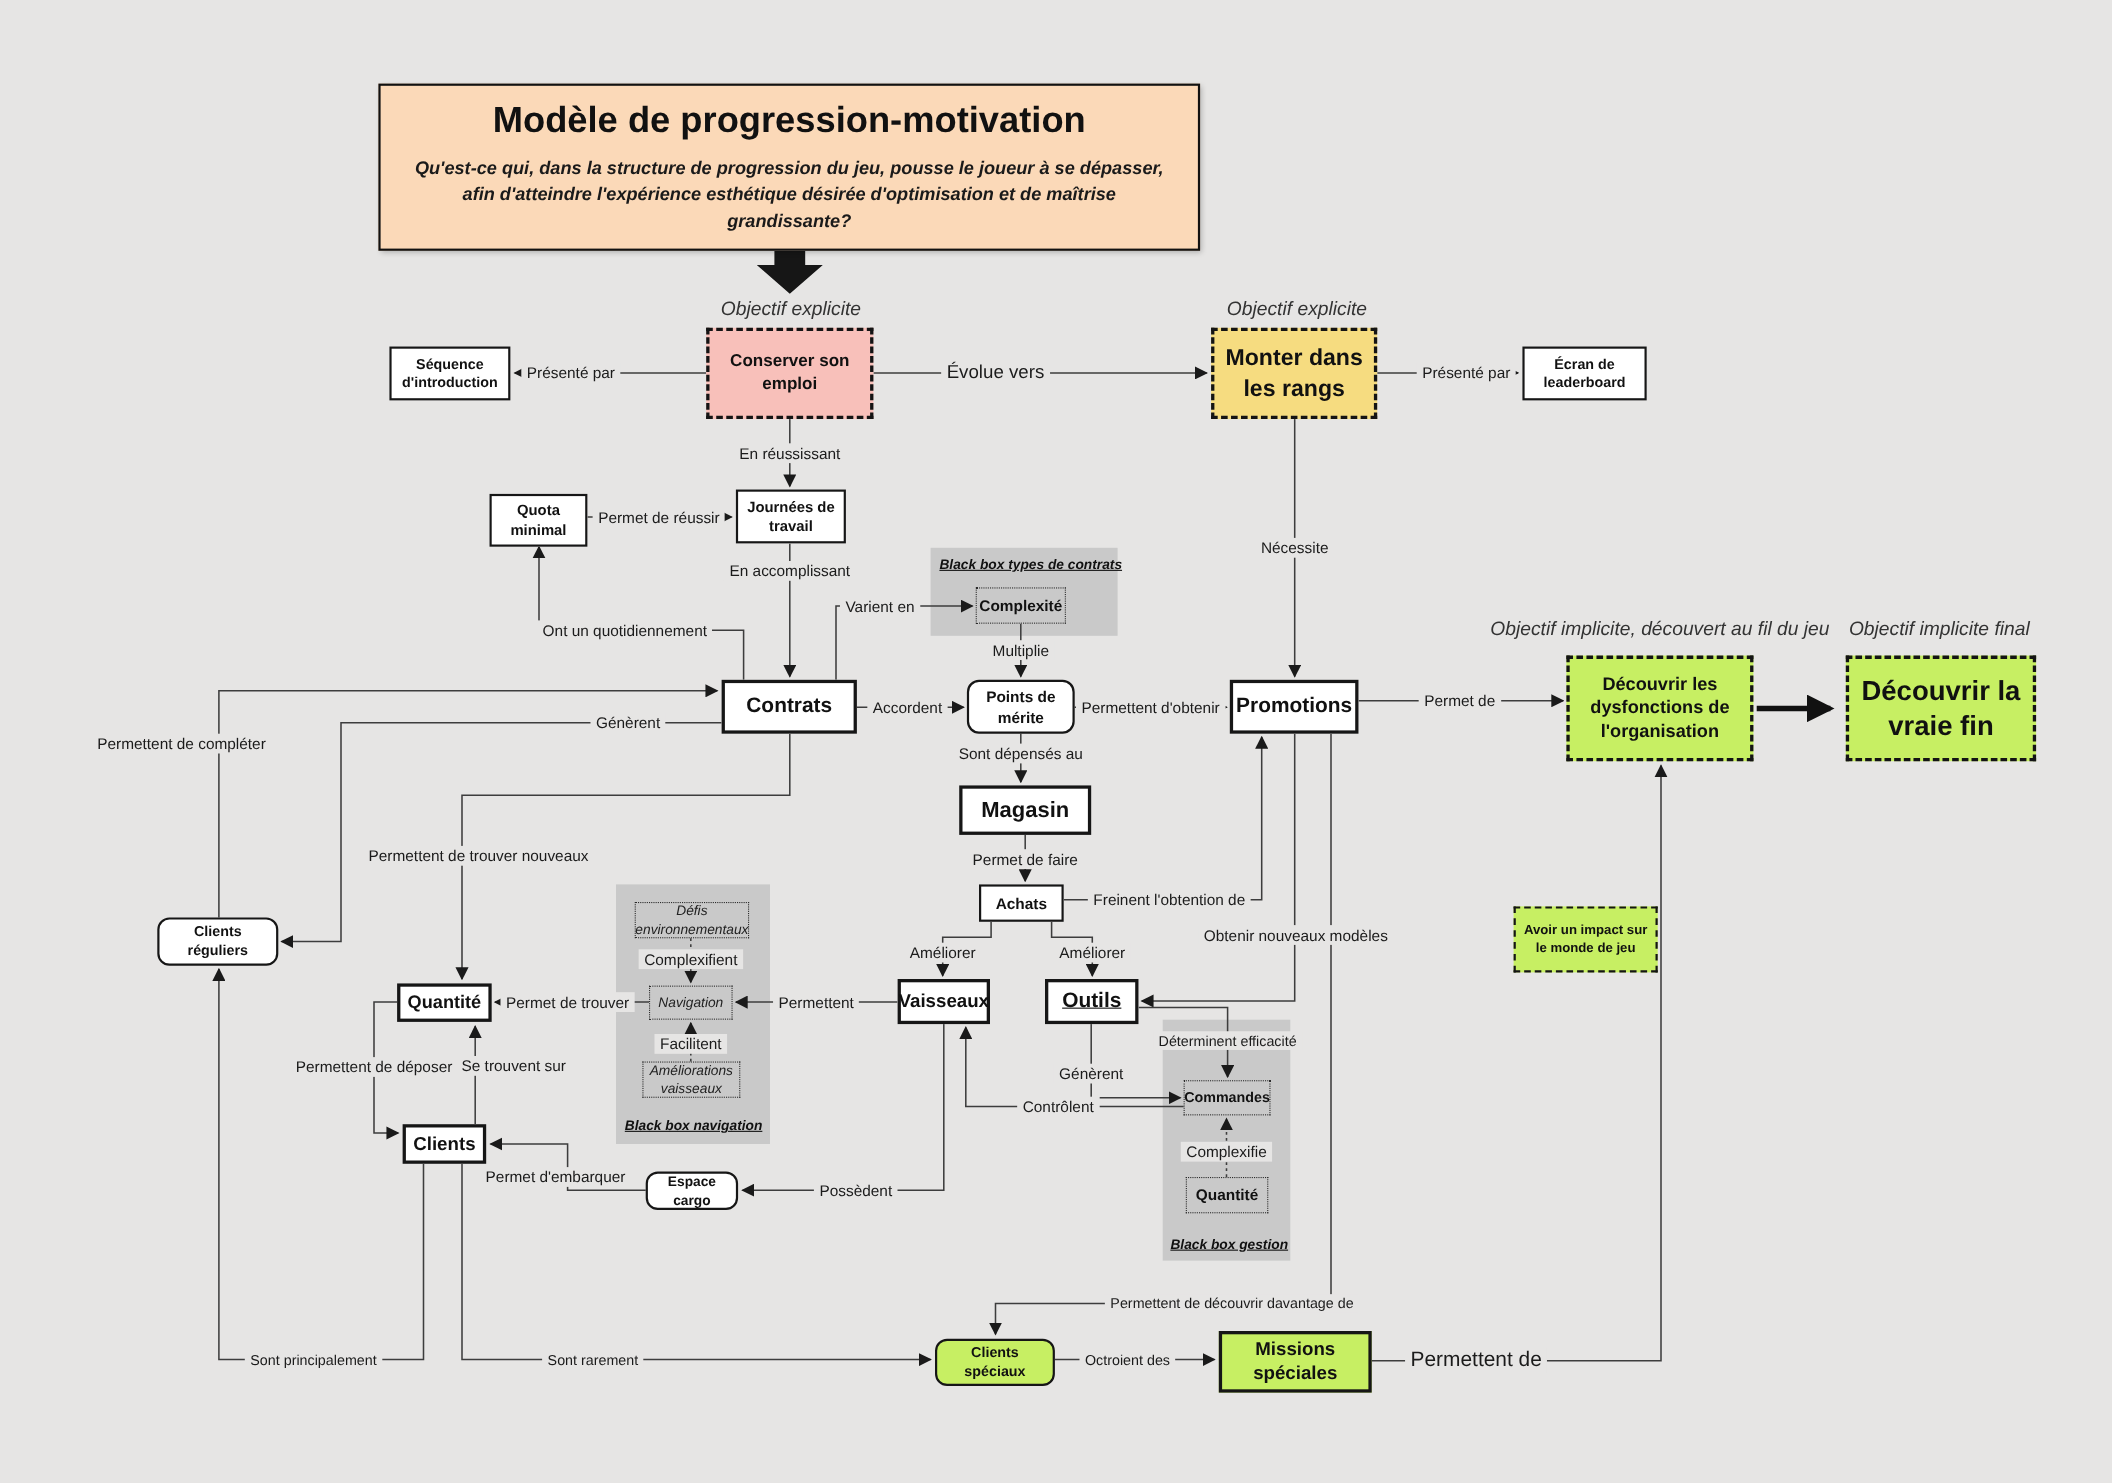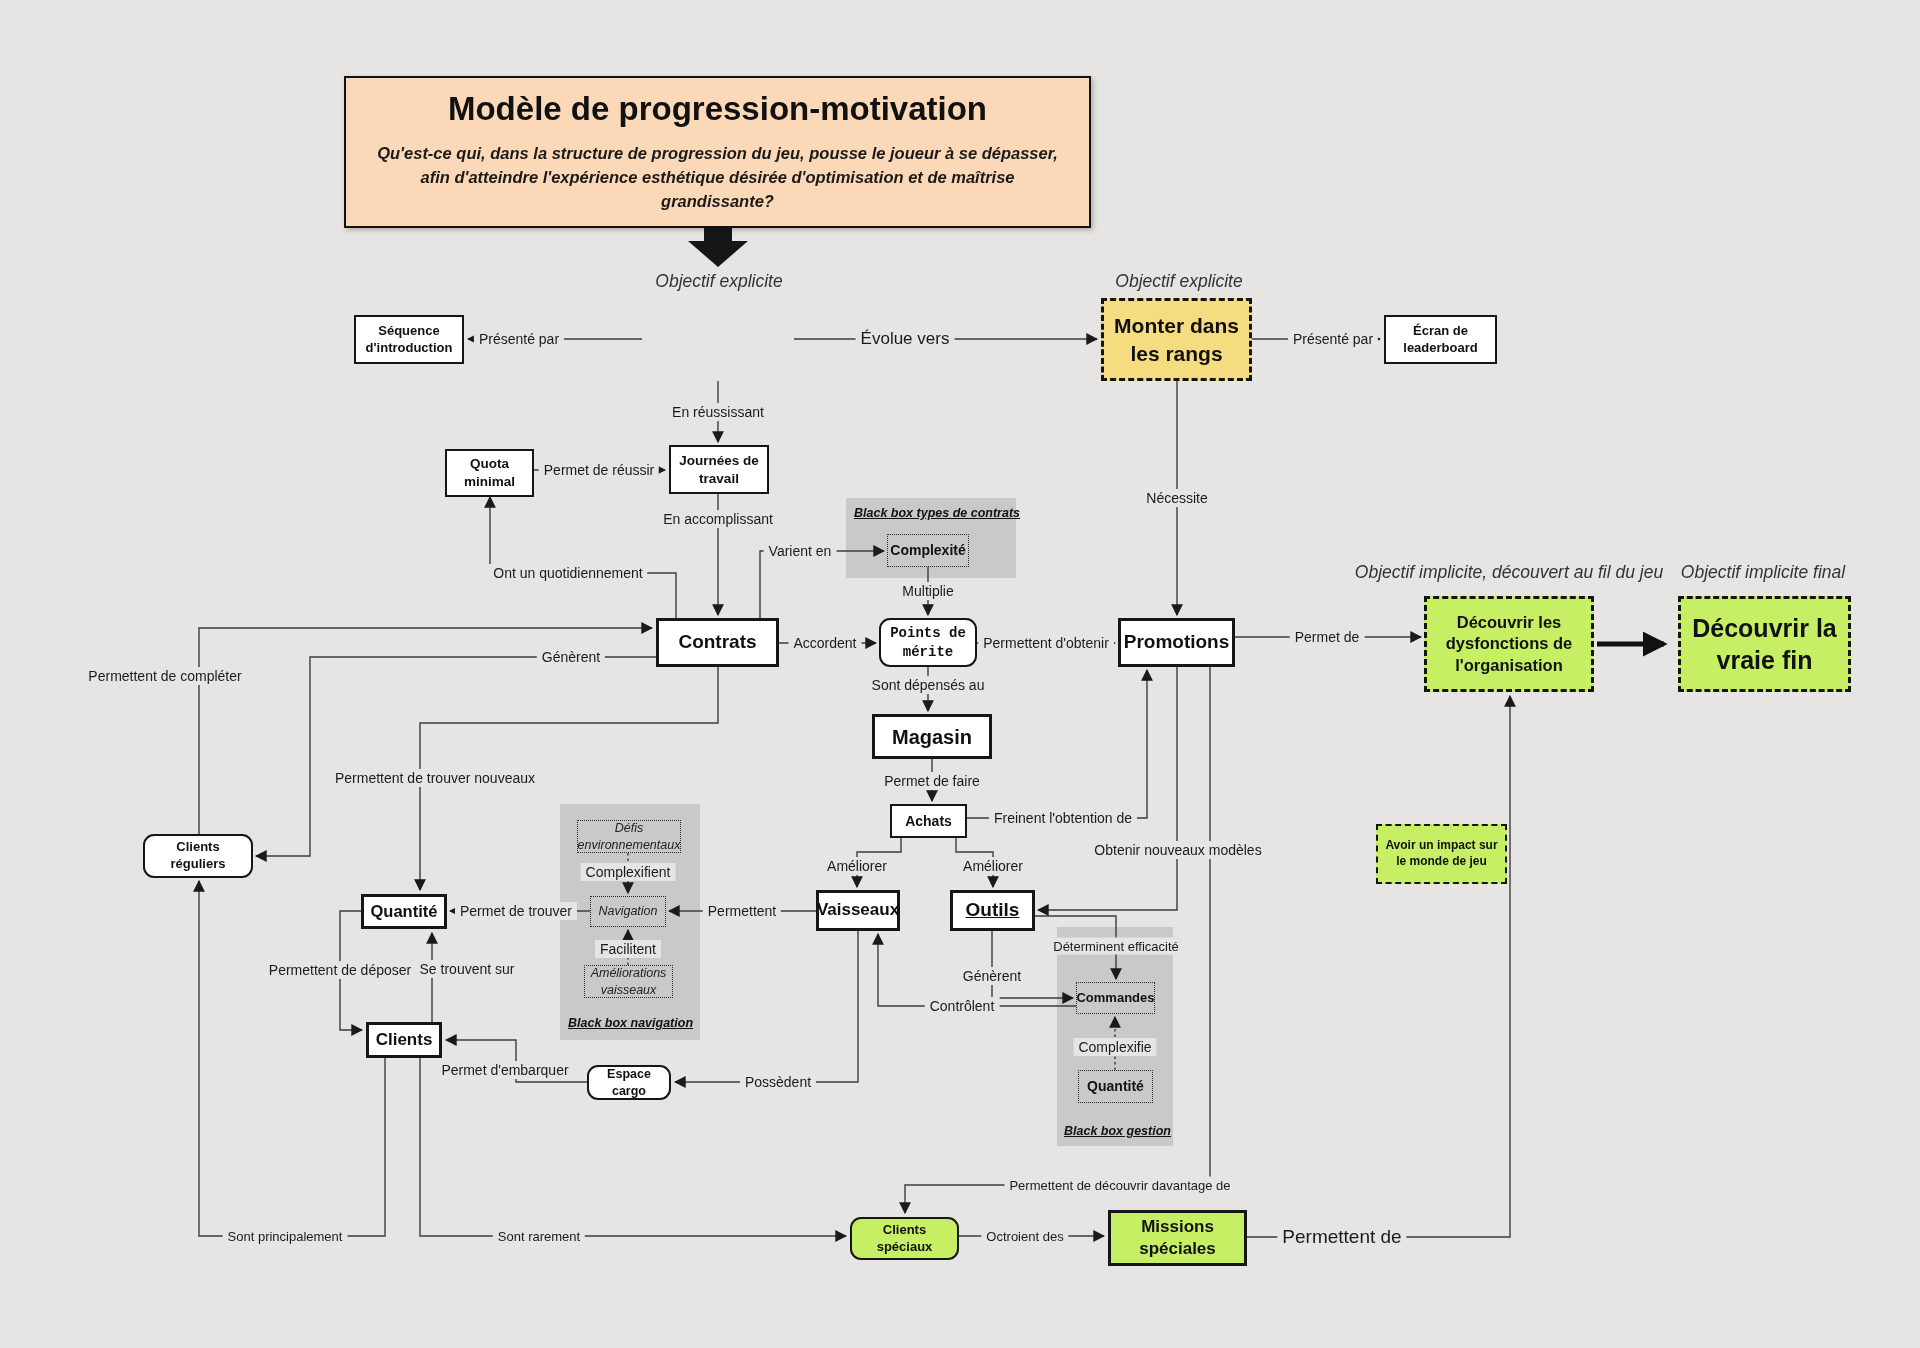--- a/index.html
+++ b/index.html
@@ -114,39 +114,42 @@
   </svg>
 
   <span class="ann" style="left:719px;top:281px;">Objectif explicite</span>
   <span class="ann" style="left:1179px;top:281px;">Objectif explicite</span>
   <span class="ann" style="left:1509px;top:572px;">Objectif implicite, découvert au fil du jeu</span>
   <span class="ann" style="left:1763px;top:572px;">Objectif implicite final</span>
 
   <div class="nd" style="left:354px;top:315px;width:110px;height:49px;font-size:13px;">
       <span>Séquence d'introduction</span>
     </div>
+  <div class="nd dashed pink" style="left:642px;top:298px;width:152px;height:83px;font-size:15.5px;">
+      <span>Conserver son emploi</span>
+    </div>
   <div class="nd dashed yellow" style="left:1101px;top:298px;width:151px;height:83px;font-size:21px;">
       <span>Monter dans les rangs</span>
     </div>
   <div class="nd" style="left:1384px;top:315px;width:113px;height:49px;font-size:13px;">
       <span>Écran de leaderboard</span>
     </div>
   <div class="nd" style="left:445px;top:449px;width:89px;height:48px;font-size:13.5px;">
       <span>Quota minimal</span>
     </div>
   <div class="nd" style="left:669px;top:445px;width:100px;height:49px;font-size:13.5px;">
       <span>Journées de travail</span>
     </div>
   <div class="nd dotted" style="left:887px;top:534px;width:82px;height:33px;font-size:14px;font-weight:bold;">
       <span>Complexité</span>
     </div>
   <div class="nd thick" style="left:656px;top:618px;width:123px;height:49px;font-size:19px;">
       <span>Contrats</span>
     </div>
-  <div class="nd rounded" style="left:879px;top:618px;width:98px;height:49px;font-size:14px;font-family:Liberation Mono, monospace;">
+  <div class="nd rounded" style="left:879px;top:618px;width:98px;height:49px;font-size:14px;">
       <span>Points de mérite</span>
     </div>
   <div class="nd thick" style="left:1118px;top:618px;width:117px;height:49px;font-size:19px;">
       <span>Promotions</span>
     </div>
   <div class="nd dashed green" style="left:1424px;top:596px;width:170px;height:96px;font-size:16.5px;">
       <span>Découvrir les dysfonctions de l'organisation</span>
     </div>
   <div class="nd dashed green" style="left:1678px;top:596px;width:173px;height:96px;font-size:25px;">
       <span>Découvrir la vraie fin</span>

